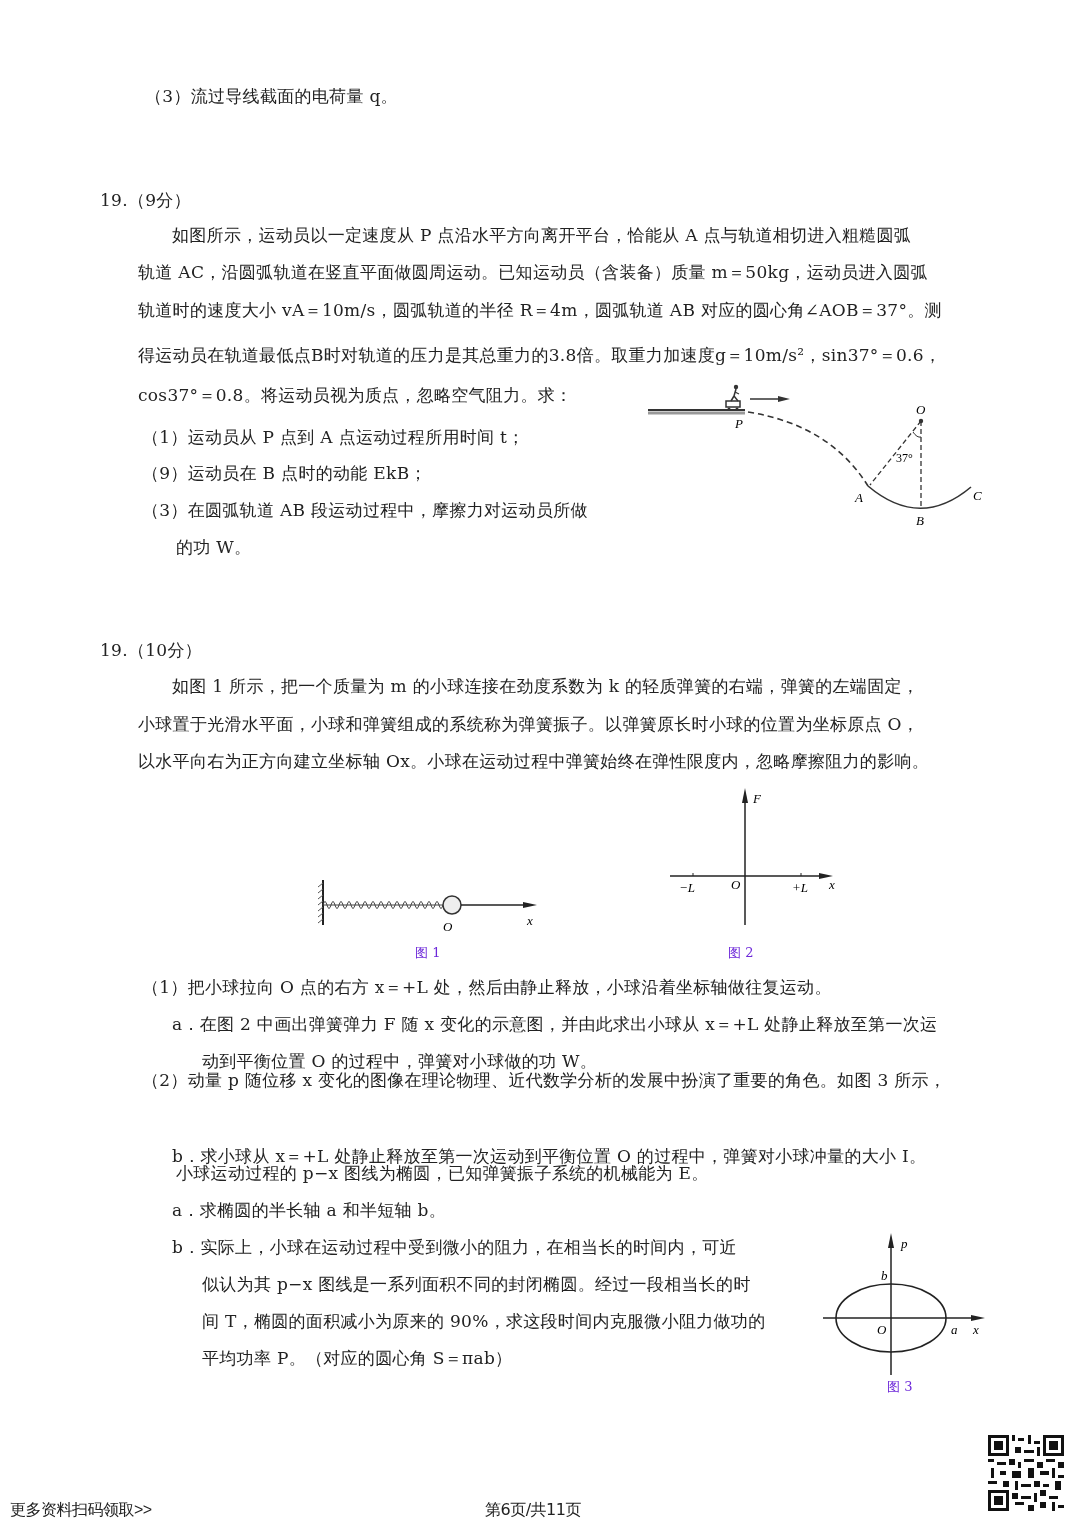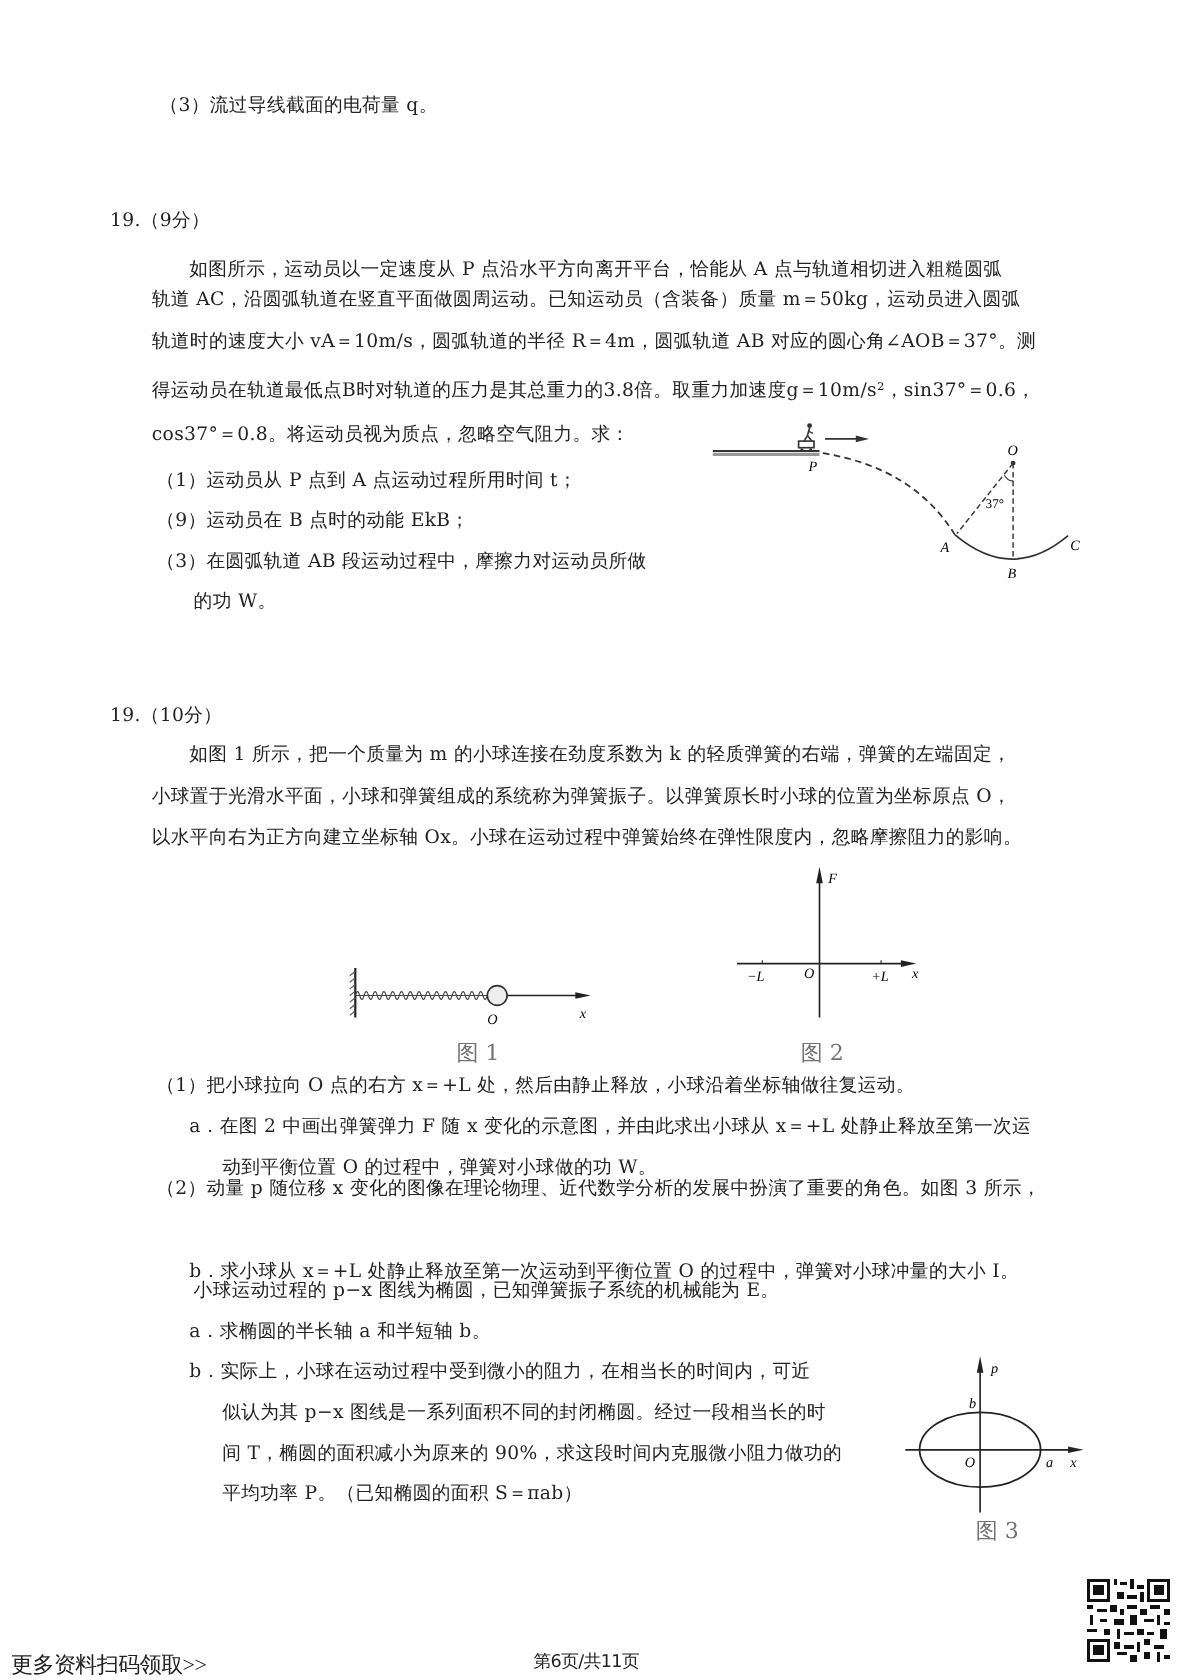--- a/index.html
+++ b/index.html
@@ -1,32 +1,32 @@
 <!DOCTYPE html>
 <html><head>
 <meta charset="utf-8">
 <style>
   html, body { margin:0; padding:0; background:#ffffff; }
   body { width:1080px; height:1527px; position:relative; overflow:hidden;
          font-family:"DejaVu Serif","Liberation Serif",serif; color:#222; font-size:17px; }
   .line { position:absolute; white-space:nowrap; line-height:24px; letter-spacing:0.3px; }
   svg { position:absolute; overflow:visible; }
   svg text { font-family:"Liberation Serif","DejaVu Serif",serif; }
-  .cap { position:absolute; font-size:20px; color:#737373; }
-  .footer-left { position:absolute; left:10px; top:1500px; font-size:20px; font-family:Liberation Serif, serif; letter-spacing:-0.5px; }
+  .cap { position:absolute; font-size:13px; color:#6d28d9; }
+  .footer-left { position:absolute; left:10px; top:1500px; font-size:16px; font-family:Liberation Sans, sans-serif; letter-spacing:-0.5px; }
   .footer-center { position:absolute; left:485px; top:1500px; font-size:16px; font-family:"DejaVu Sans","Liberation Sans",sans-serif; letter-spacing:-0.5px; }
   .qr { position:absolute; left:988px; top:1435px; width:76px; height:76px; }
 </style>
 </head>
 <body>
 
 <div class="line" style="left:145px;top:84px;">（3）流过导线截面的电荷量 q。</div>
 
 <div class="line" style="left:100px;top:188px;">19.（9分）</div>
-<div class="line" style="left:172px;top:233px;">如图所示，运动员以一定速度从 P 点沿水平方向离开平台，恰能从 A 点与轨道相切进入粗糙圆弧</div>
+<div class="line" style="left:172px;top:223px;">如图所示，运动员以一定速度从 P 点沿水平方向离开平台，恰能从 A 点与轨道相切进入粗糙圆弧</div>
 <div class="line" style="left:138px;top:260px;">轨道 AC，沿圆弧轨道在竖直平面做圆周运动。已知运动员（含装备）质量 m＝50kg，运动员进入圆弧</div>
 <div class="line" style="left:138px;top:298px;">轨道时的速度大小 vA＝10m/s，圆弧轨道的半径 R＝4m，圆弧轨道 AB 对应的圆心角∠AOB＝37°。测</div>
 <div class="line" style="left:138px;top:343px;">得运动员在轨道最低点B时对轨道的压力是其总重力的3.8倍。取重力加速度g＝10m/s²，sin37°＝0.6，</div>
 <div class="line" style="left:138px;top:383px;">cos37°＝0.8。将运动员视为质点，忽略空气阻力。求：</div>
 <div class="line" style="left:142px;top:425px;">（1）运动员从 P 点到 A 点运动过程所用时间 t；</div>
 <div class="line" style="left:142px;top:461px;">（9）运动员在 B 点时的动能 EkB；</div>
 <div class="line" style="left:142px;top:498px;">（3）在圆弧轨道 AB 段运动过程中，摩擦力对运动员所做</div>
 <div class="line" style="left:176px;top:535px;">的功 W。</div>
 
 <svg style="left:640px;top:370px;" width="360" height="170" viewBox="0 0 360 170">
@@ -107,21 +107,21 @@
 <div class="line" style="left:172px;top:1012px;">a．在图 2 中画出弹簧弹力 F 随 x 变化的示意图，并由此求出小球从 x＝+L 处静止释放至第一次运</div>
 <div class="line" style="left:202px;top:1049px;">动到平衡位置 O 的过程中，弹簧对小球做的功 W。</div>
 <div class="line" style="left:172px;top:1144px;">b．求小球从 x＝+L 处静止释放至第一次运动到平衡位置 O 的过程中，弹簧对小球冲量的大小 I。</div>
 
 <div class="line" style="left:142px;top:1068px;">（2）动量 p 随位移 x 变化的图像在理论物理、近代数学分析的发展中扮演了重要的角色。如图 3 所示，</div>
 <div class="line" style="left:176px;top:1161px;">小球运动过程的 p−x 图线为椭圆，已知弹簧振子系统的机械能为 E。</div>
 <div class="line" style="left:172px;top:1198px;">a．求椭圆的半长轴 a 和半短轴 b。</div>
 <div class="line" style="left:172px;top:1235px;">b．实际上，小球在运动过程中受到微小的阻力，在相当长的时间内，可近</div>
 <div class="line" style="left:202px;top:1272px;">似认为其 p−x 图线是一系列面积不同的封闭椭圆。经过一段相当长的时</div>
 <div class="line" style="left:202px;top:1309px;">间 T，椭圆的面积减小为原来的 90%，求这段时间内克服微小阻力做功的</div>
-<div class="line" style="left:202px;top:1346px;">平均功率 P。（已知椭圆的面积 S＝πab）</div>
+<div class="line" style="left:202px;top:1346px;">平均功率 P。（对应的圆心角 S＝πab）</div>
 
 <svg style="left:815px;top:1230px;" width="180" height="150" viewBox="0 0 180 150">
   <line x1="76" y1="145" x2="76" y2="14" stroke="#222" stroke-width="1.5"></line>
   <polygon points="76,3 73,18 79,18" fill="#222"></polygon>
   <line x1="8" y1="88" x2="160" y2="88" stroke="#222" stroke-width="1.5"></line>
   <polygon points="170,88 156,85 156,91" fill="#222"></polygon>
   <ellipse cx="76" cy="88" rx="55" ry="34" fill="none" stroke="#222" stroke-width="1.6"></ellipse>
   <text x="86" y="18" font-size="13" font-style="italic">p</text>
   <text x="66" y="50" font-size="13" font-style="italic">b</text>
   <text x="62" y="104" font-size="13" font-style="italic">O</text>

